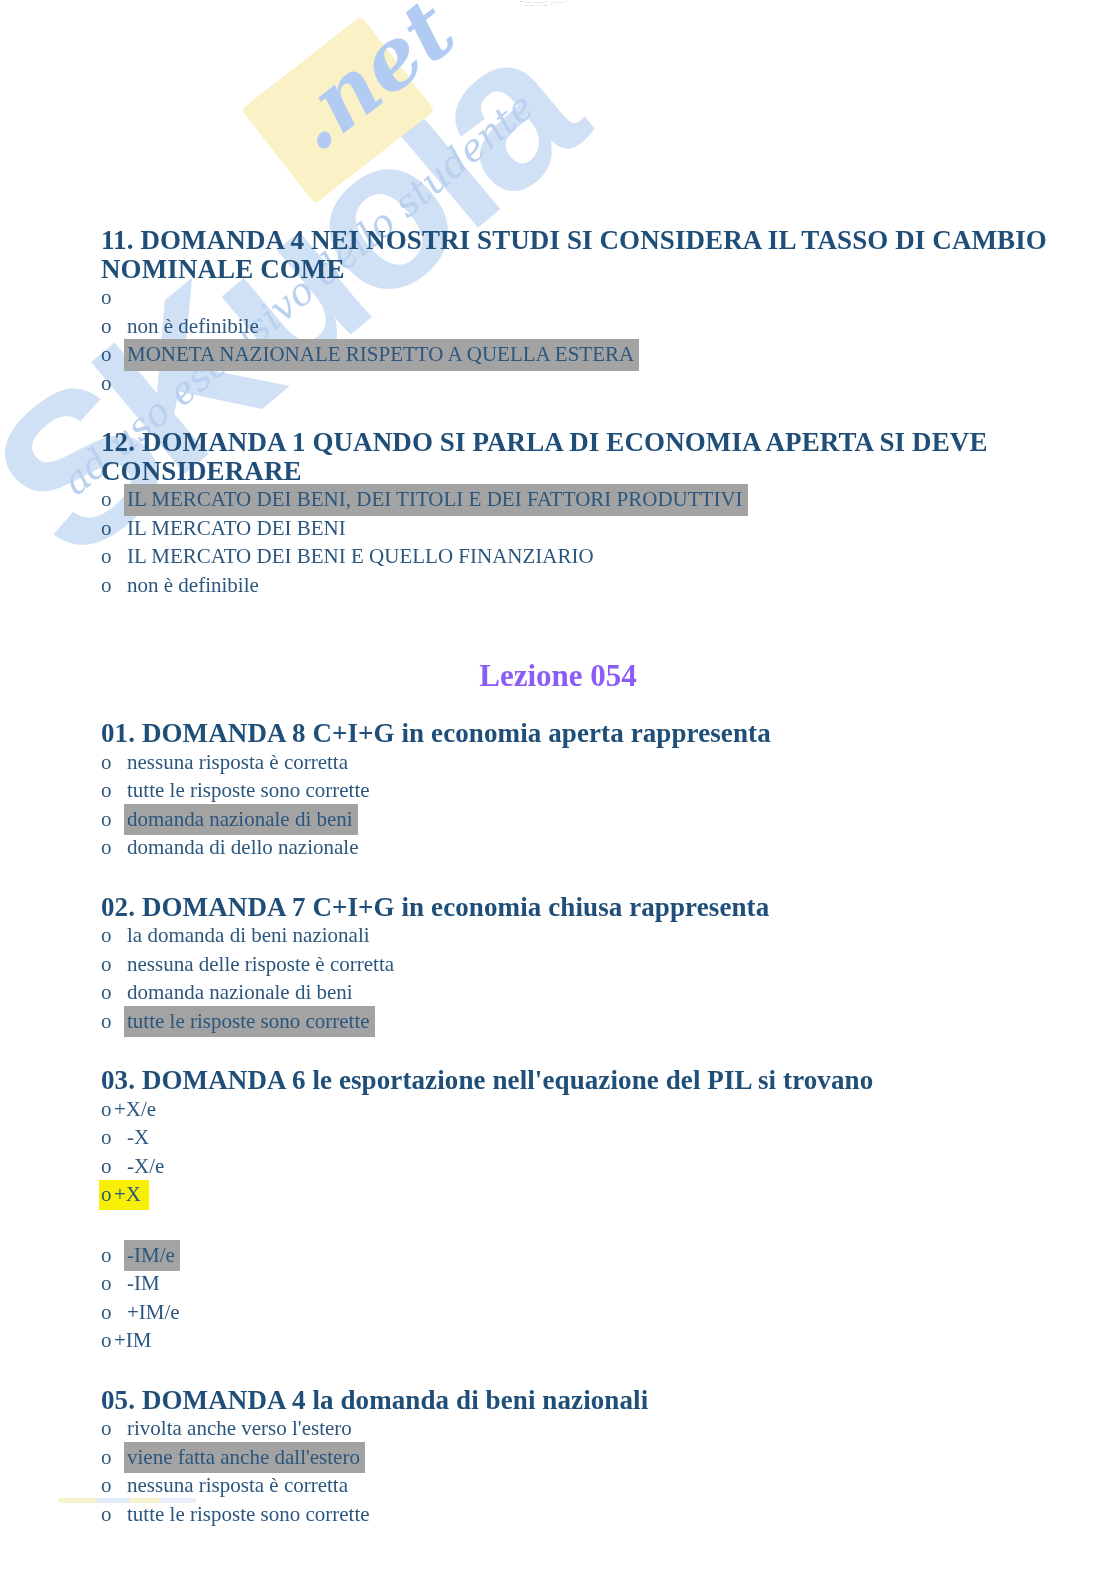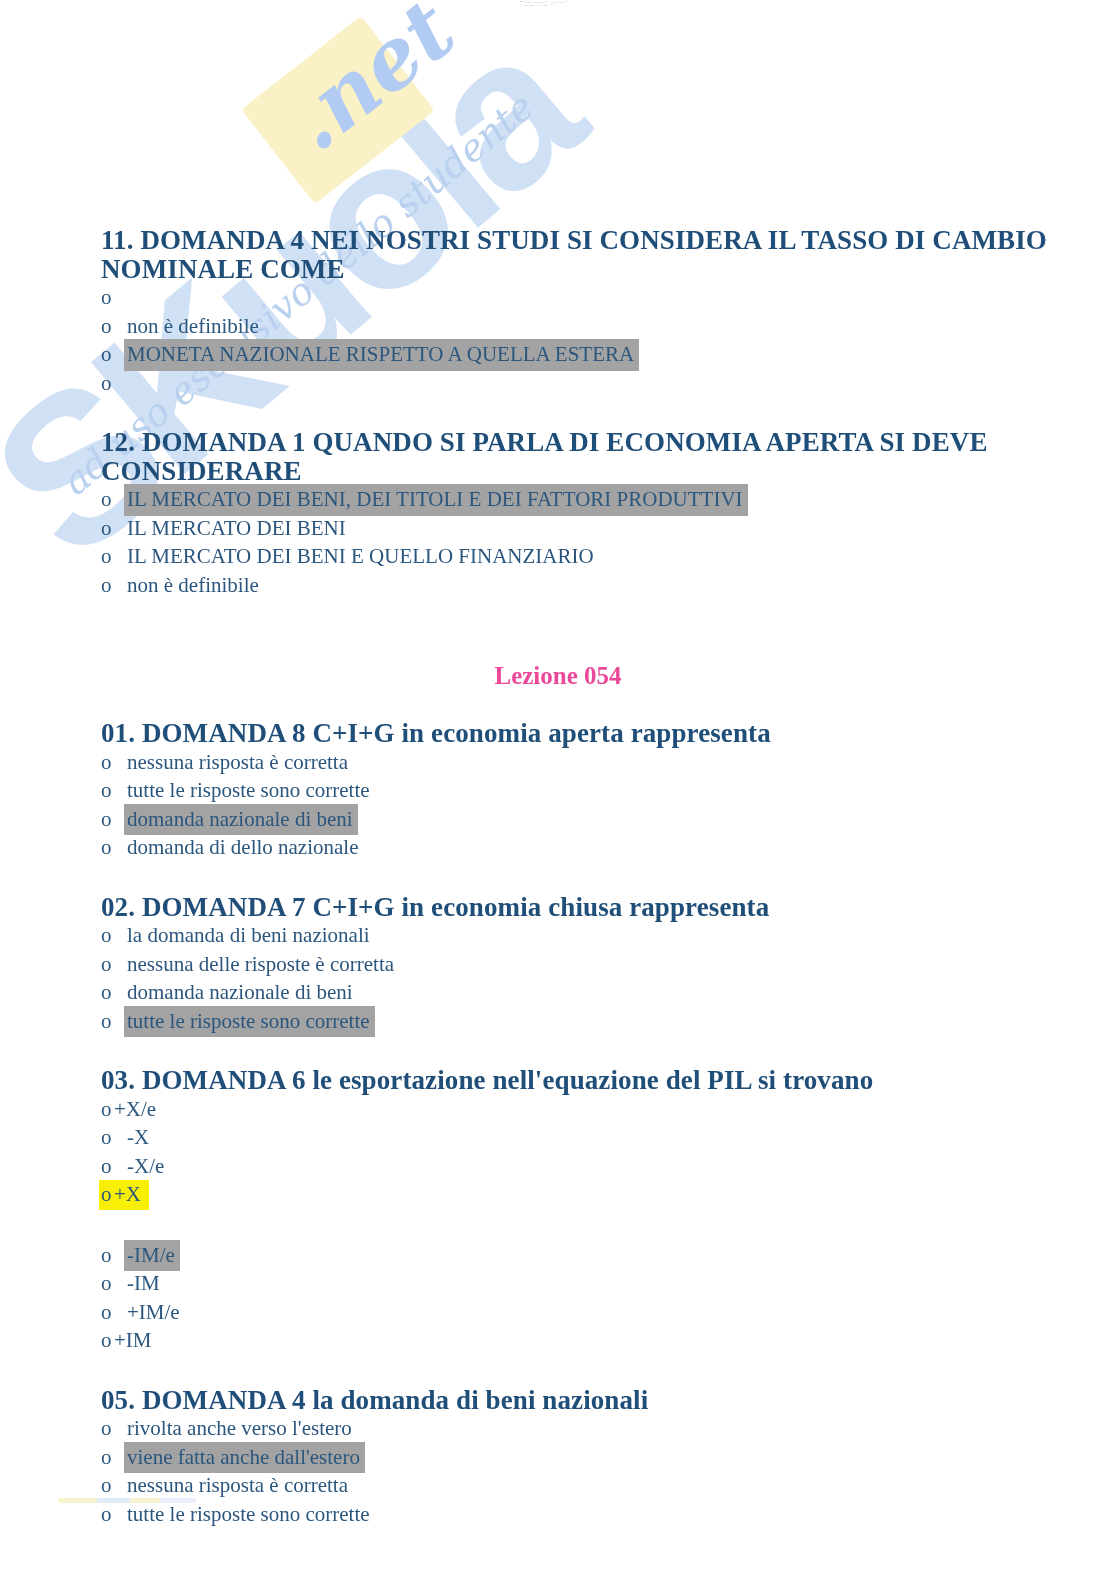--- a/index.html
+++ b/index.html
@@ -46,21 +46,21 @@
     font-weight:bold;color:#1f4e79;font-size:27px;line-height:28.5px;letter-spacing:.1px;
   }
   .opt{display:flex;align-items:baseline;color:#2b567e;font-size:21px;line-height:28.5px;}
   .mk{flex:0 0 26px;}
   .opt.tight .mk{flex:0 0 13px;}
   .tx{white-space:nowrap;}
   .tx.hl{background:#a3a3a3;padding:1px 5px 2px 3px;margin:-1px 0 -2px -3px;}
   .opt.hl-line{background:#f7ef05;width:fit-content;padding:0 8px 1px 2px;margin-left:-2px;}
   .lez{
     margin:60px 0 26px 0;width:914px;text-align:center;
-    font-weight:bold;color:#ec4899;font-size:25px;line-height:34px;
+    font-weight:bold;color:#8b5cf6;font-size:31px;line-height:34px;
   }
 </style>
 </head>
 <body>
 
 <div class="wm">
   <div class="wm-big">SKuola</div>
   <div class="wm-script">ad uso esclusivo dello studente</div>
   <div class="wm-note"></div>
   <div class="wm-net">.net</div>

